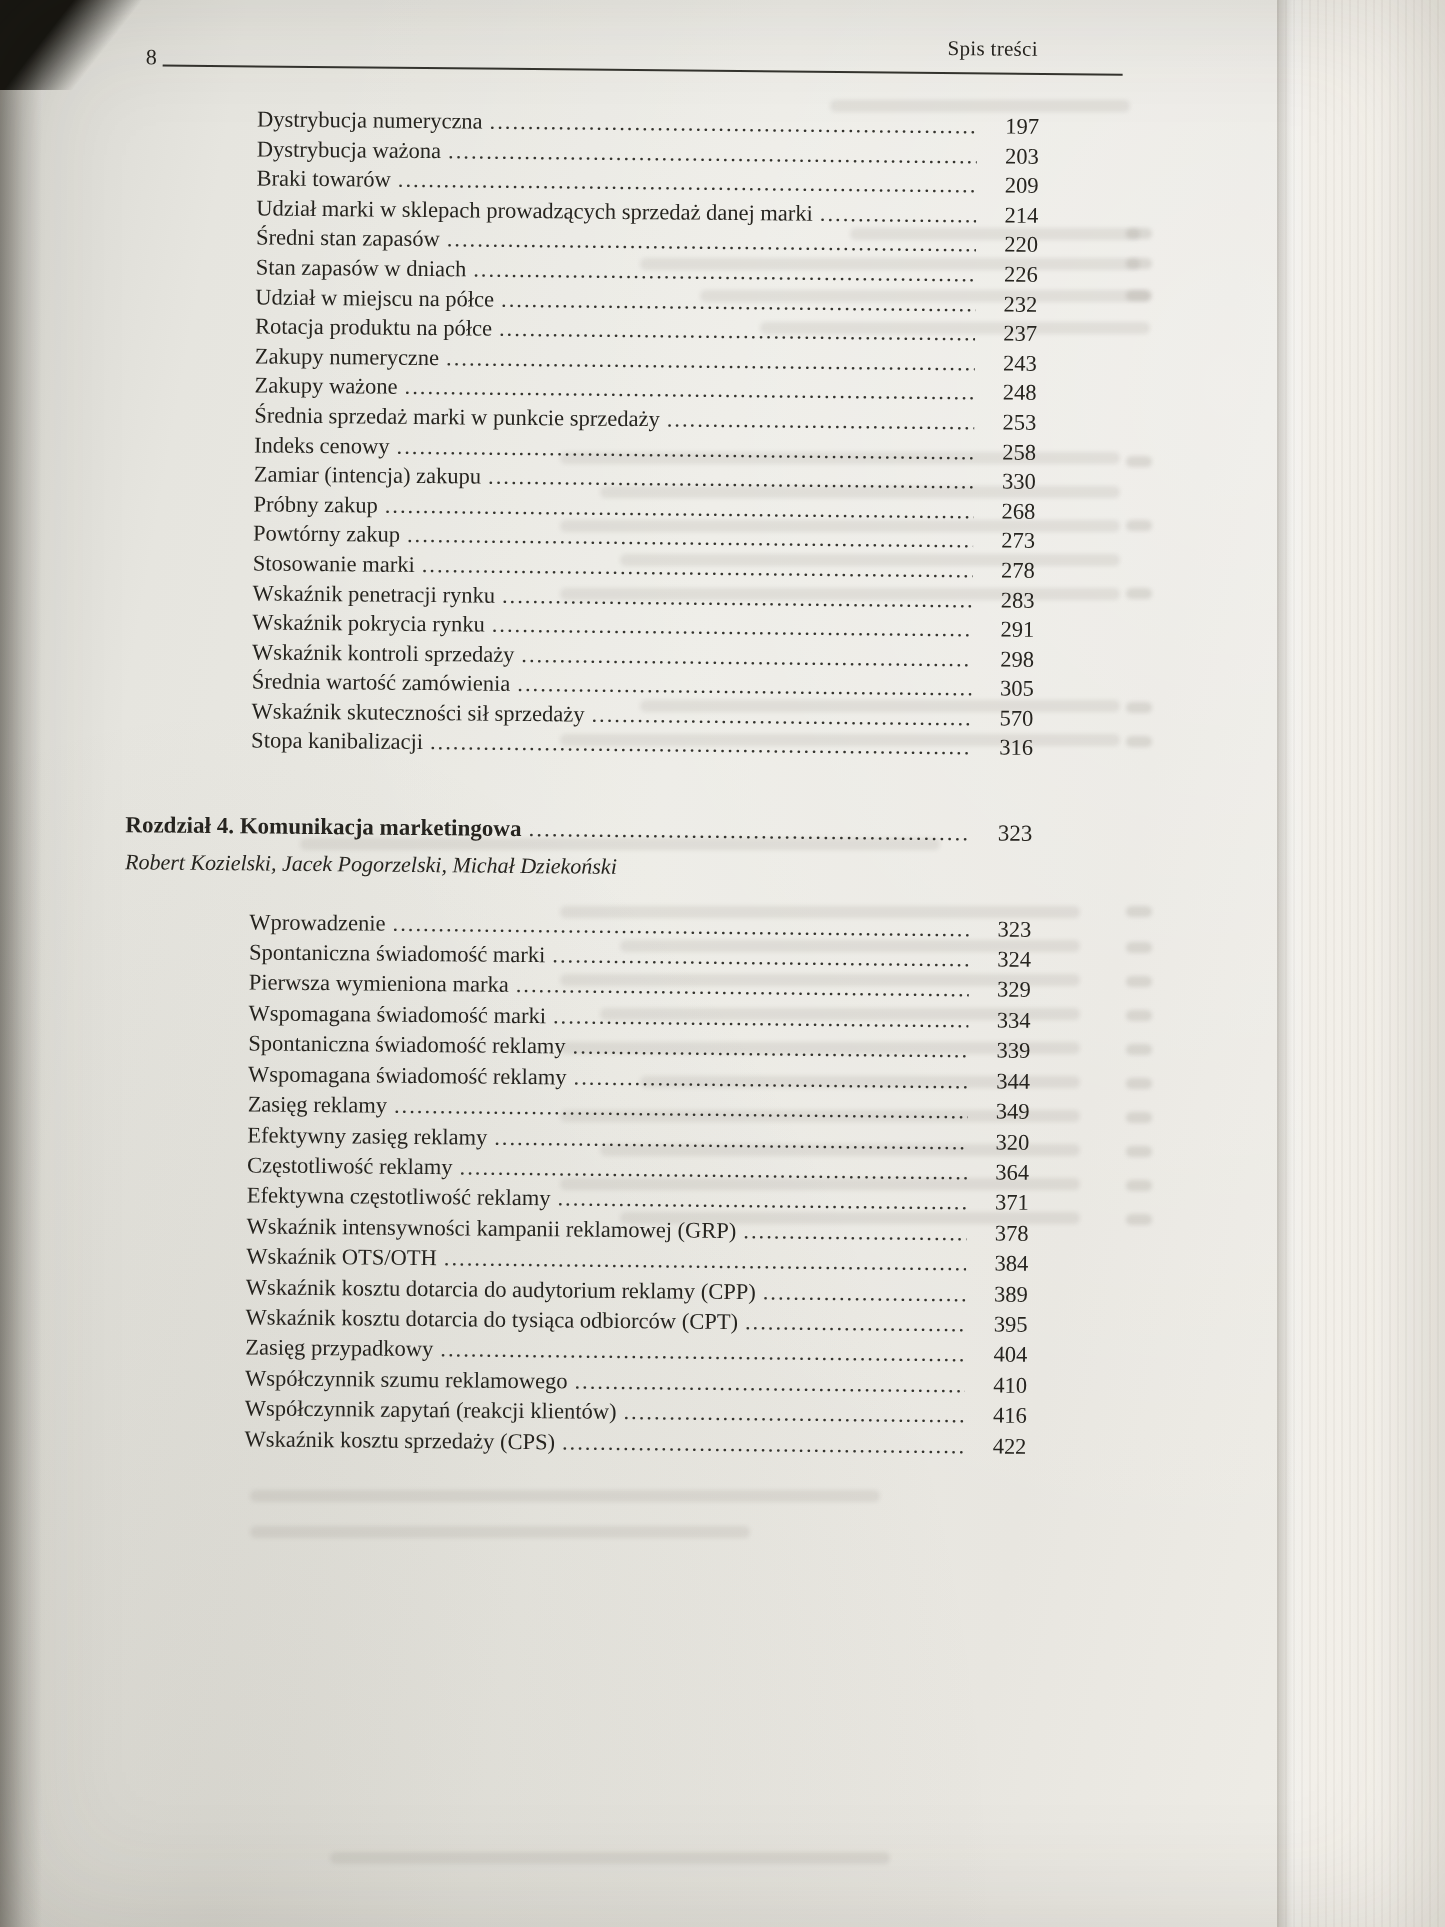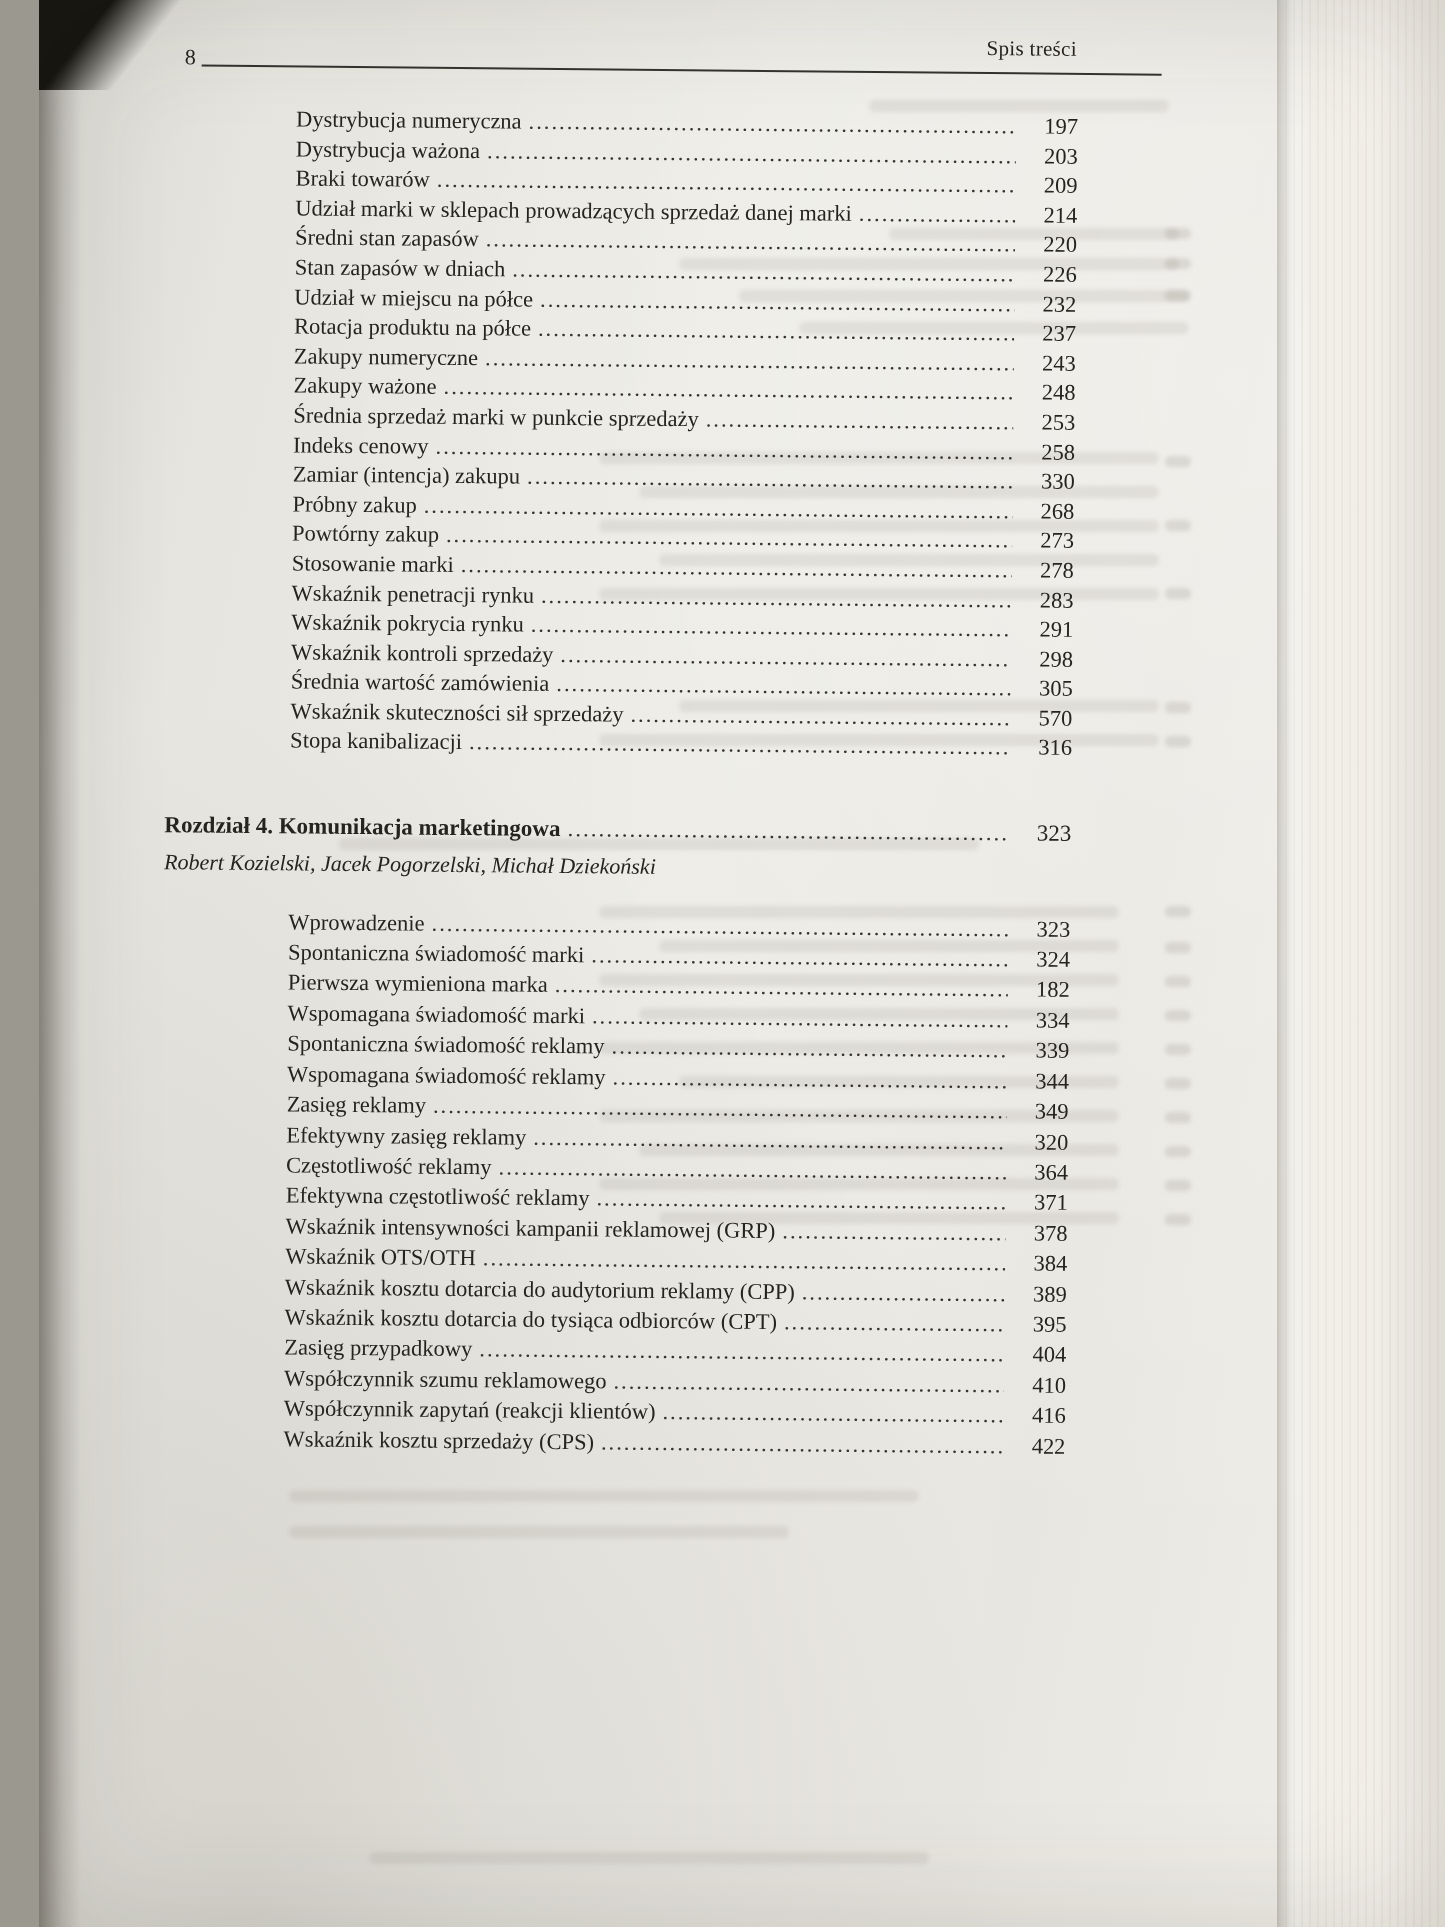--- a/index.html
+++ b/index.html
@@ -15,21 +15,20 @@
     width: 1445px; height: 1927px;
     overflow: hidden;
     background: #9a988f;
   }
   .page {
     position: absolute; inset: 0;
     background:
       radial-gradient(ellipse at 15% 100%, rgba(90,85,70,0.14), transparent 45%),
       radial-gradient(ellipse at 85% 20%, rgba(255,255,255,0.35), transparent 55%),
       linear-gradient(100deg, #d8d7d1 0%, #e6e5df 14%, #ecebe5 45%, #e8e6e0 72%, #edebe5 88%, #f1efe9 100%);
-    margin-left: 39px;
   }
   .page::after {
     content: "";
     position: absolute; inset: 0;
     box-shadow: inset 0 0 130px rgba(60,55,45,0.16);
     pointer-events: none;
   }
   .edge-left {
     position: absolute; left: 0; top: 0; width: 42px; height: 100%;
     background: linear-gradient(90deg, rgba(70,66,58,0.55), rgba(70,66,58,0.18) 55%, rgba(70,66,58,0) 100%);
@@ -304,21 +303,21 @@
 
           <div class="toc-row">
             <span class="toc-label">Spontaniczna świadomość marki</span>
             <span class="toc-dots"></span>
             <span class="toc-page">324</span>
           </div>
 
           <div class="toc-row">
             <span class="toc-label">Pierwsza wymieniona marka</span>
             <span class="toc-dots"></span>
-            <span class="toc-page">182</span>
+            <span class="toc-page">329</span>
           </div>
 
           <div class="toc-row">
             <span class="toc-label">Wspomagana świadomość marki</span>
             <span class="toc-dots"></span>
             <span class="toc-page">334</span>
           </div>
 
           <div class="toc-row">
             <span class="toc-label">Spontaniczna świadomość reklamy</span>

